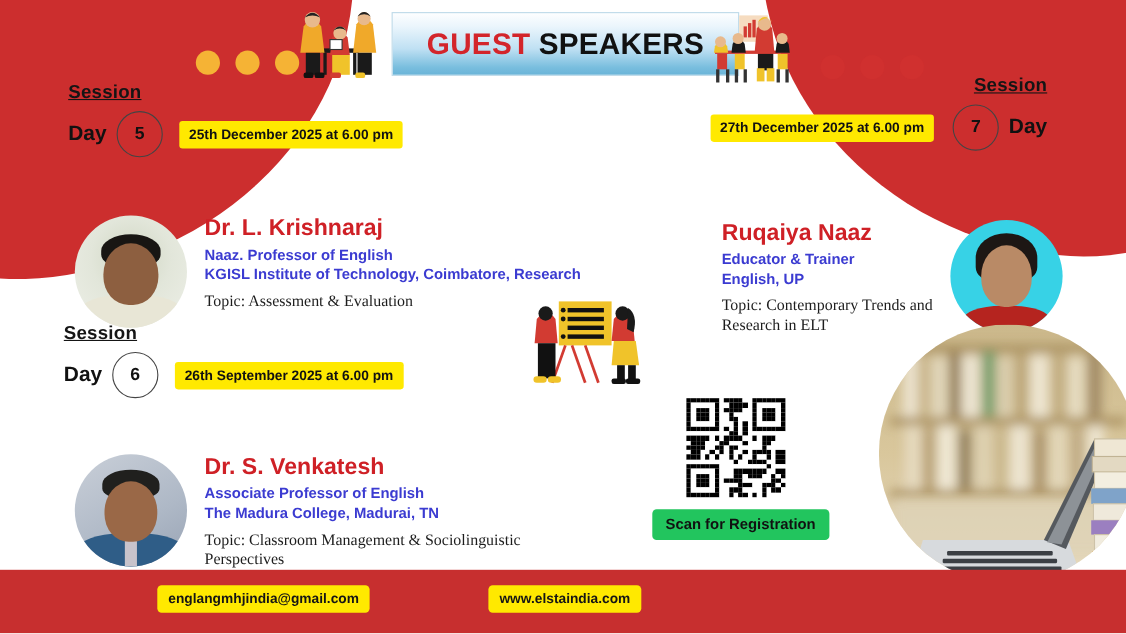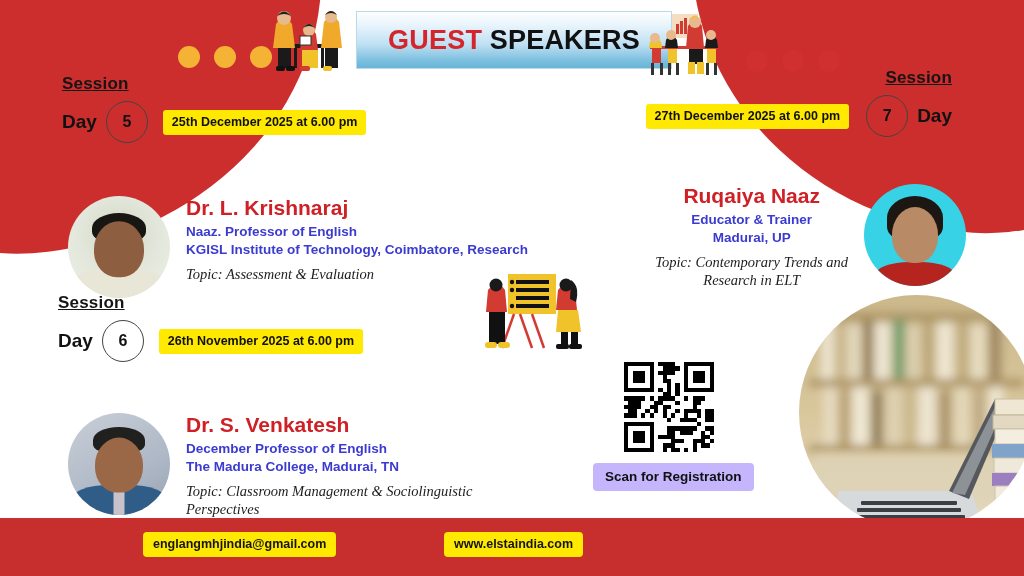--- a/index.html
+++ b/index.html
@@ -166,25 +166,24 @@
     font-weight: bold;
     color: #3b3bd1;
     line-height: 1.35;
   }
   .speaker-topic {
     font-family: "Liberation Serif", serif;
     font-size: 14.5px;
     color: #1d1d1d;
     margin-top: 5px;
     line-height: 1.3;
-    font-style: italic;
   }
   .sp1 { left: 68px; top: 160px; }
   .sp2 { left: 68px; top: 377px; }
-  .sp3 { right: 58px; top: 148px; flex-direction: row-reverse; text-align: center; }
+  .sp3 { right: 58px; top: 164px; flex-direction: row-reverse; text-align: left; }
   .sp3 .speaker-topic { white-space: pre-line; }
   .sp2 .speaker-topic { white-space: pre-line; }
 
   
   .photo-a { background: radial-gradient(circle at 50% 38%, #cfd6c2 0%, #e2e6da 45%, #eef0e8 100%); }
   .photo-a .face {
     position: absolute; left: 50%; top: 50%; transform: translate(-50%,-46%);
     width: 50px; height: 56px; border-radius: 50% 50% 46% 46%;
     background: #8d5f40;
   }
@@ -245,21 +244,21 @@
     grid-template-columns: repeat(21, 1fr);
     grid-template-rows: repeat(21, 1fr);
     background: #ffffff;
   }
   .qr i { display: block; background: #ffffff; }
   .qr i.on { background: #000000; }
   .scan-chip {
     position: absolute;
     left: 593px;
     top: 463px;
-    background: #c4b5fd;
+    background: #22c55e;
     color: #111111;
     font-size: 13.5px;
     font-weight: bold;
     padding: 6px 12px 7px;
     border-radius: 4px;
     white-space: nowrap;
   }
 
   
   .library-photo {
@@ -403,21 +402,21 @@
       <span class="day-circle">5</span>
       <span class="date-chip">25th  December 2025  at 6.00 pm</span>
     </div>
   </div>
 
   <div class="session-block s6">
     <div class="session-label">Session</div>
     <div class="day-row">
       <span class="day-word">Day</span>
       <span class="day-circle">6</span>
-      <span class="date-chip">26th November 2025 at 6.00 pm</span>
+      <span class="date-chip">26th September 2025 at 6.00 pm</span>
     </div>
   </div>
 
   <div class="session-block s7">
     <div class="session-label">Session</div>
     <div class="day-row">
       <span class="date-chip">27th  December 2025 at 6.00 pm</span>
       <span class="day-circle">7</span>
       <span class="day-word">Day</span>
     </div>
@@ -439,37 +438,37 @@
 
   <div class="speaker sp2">
     <div class="speaker-photo photo-b">
       <div class="body"></div>
         <div class="tie"></div>
         <div class="hair"></div>
         <div class="face"></div>
     </div>
     <div class="speaker-info">
       <div class="speaker-name">Dr. S. Venkatesh</div>
-      <div class="speaker-role">December Professor of English</div>
+      <div class="speaker-role">Associate Professor of English</div>
       <div class="speaker-org">The Madura College, Madurai, TN</div>
       <div class="speaker-topic">Topic:  Classroom Management &amp; Sociolinguistic
           Perspectives</div>
     </div>
   </div>
 
   <div class="speaker sp3">
     <div class="speaker-photo photo-c">
       <div class="hair"></div>
         <div class="body"></div>
         <div class="face"></div>
     </div>
     <div class="speaker-info">
       <div class="speaker-name">Ruqaiya Naaz</div>
       <div class="speaker-role">Educator &amp; Trainer</div>
-      <div class="speaker-org">Madurai, UP</div>
+      <div class="speaker-org">English, UP</div>
       <div class="speaker-topic">Topic:  Contemporary Trends and
 Research in ELT</div>
     </div>
   </div>
 
   <div class="qr-wrap">
     <div class="qr" id="qr">
         <i class="on"></i>
         <i class="on"></i>
         <i class="on"></i>

